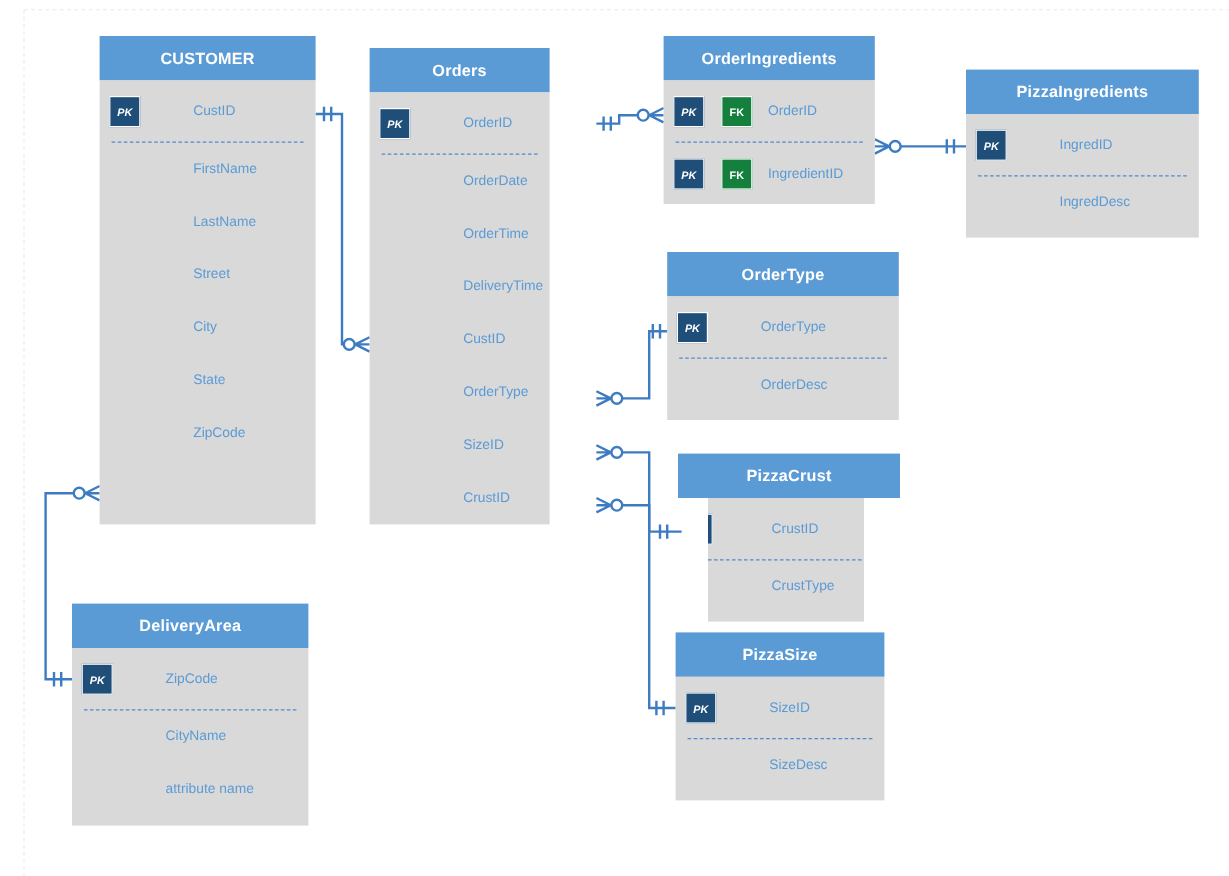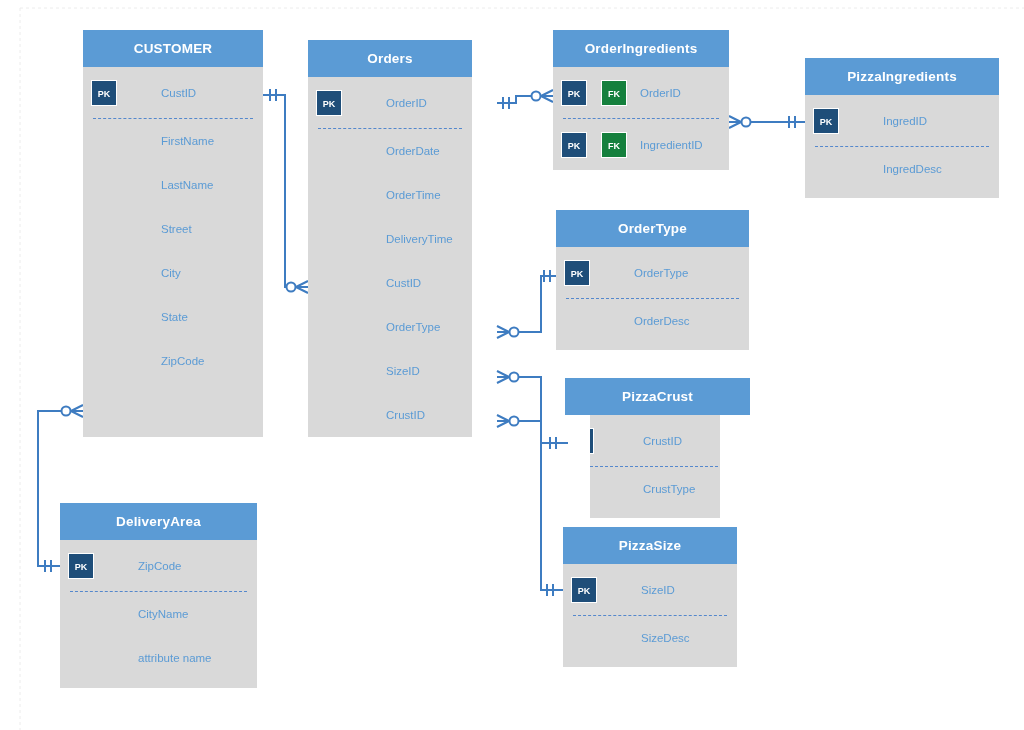--- a/index.html
+++ b/index.html
@@ -19,21 +19,21 @@
   .row-label{
     color:#5B9BD5;font-size:11.5px;padding-left:78px;white-space:nowrap;
   }
   .two-badges .row-label{padding-left:87px;}
   .badge{
     position:absolute;top:50%;transform:translateY(-50%);
     width:26px;height:26px;line-height:26px;text-align:center;
     color:#ffffff;font-size:9px;font-weight:bold;
     border:1.5px solid #ffffff;box-sizing:border-box;
   }
-  .badge.pk{left:8px;background:#1F4E79;}
+  .badge.pk{left:8px;background:#1F4E79;font-style:italic;}
   .badge.fk{left:48px;background:#15803d;}
   .sep{border-top:1px dashed #5588CC;margin:0 10px;height:0;}
   
   .inset .ent-body{margin-left:25px;margin-right:30px;}
   .inset .row-label{padding-left:53px;}
   .inset .badge.pk{left:-22px;}
   .inset .sep{margin-left:-5px;margin-right:-28px;}
 </style>
 </head>
 <body>
@@ -119,21 +119,21 @@
       </div>
     <div class="row">
         <span class="row-label">State</span>
       </div>
     <div class="row">
         <span class="row-label">ZipCode</span>
       </div>
   </div>
 </div>
 
-<div class="entity" style="left:308px;top:40px;width:164px">
+<div class="entity" style="left:308px;top:40px;width:150px">
   <div class="ent-header">Orders</div>
   <div class="ent-body" style="height:360px">
     <div class="row key">
       <span class="badge pk">PK</span>
       <span class="row-label">OrderID</span>
     </div>
     <div class="sep"></div>
     <div class="row">
         <span class="row-label">OrderDate</span>
       </div>

